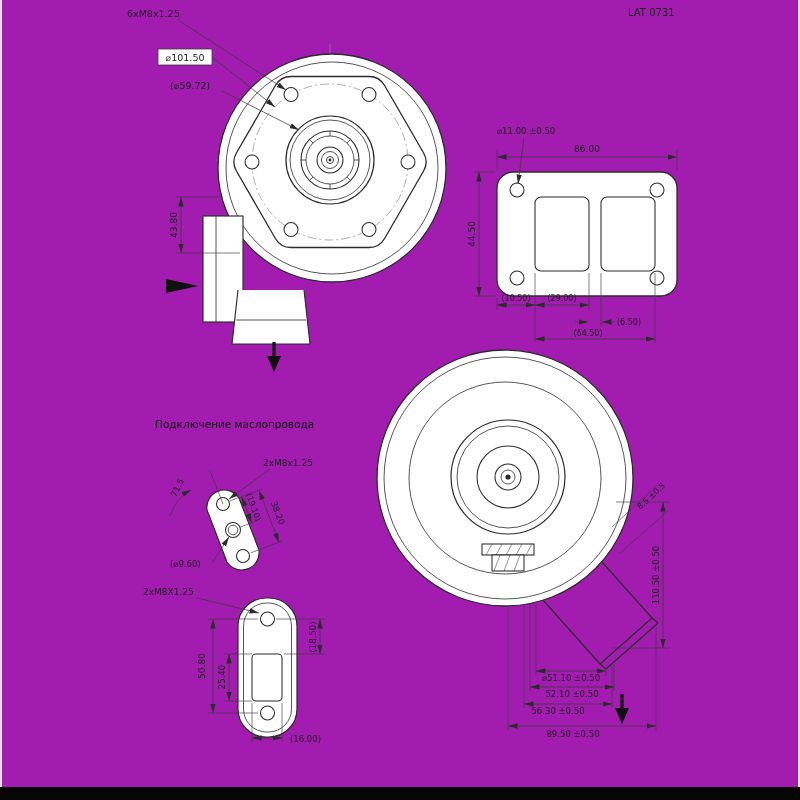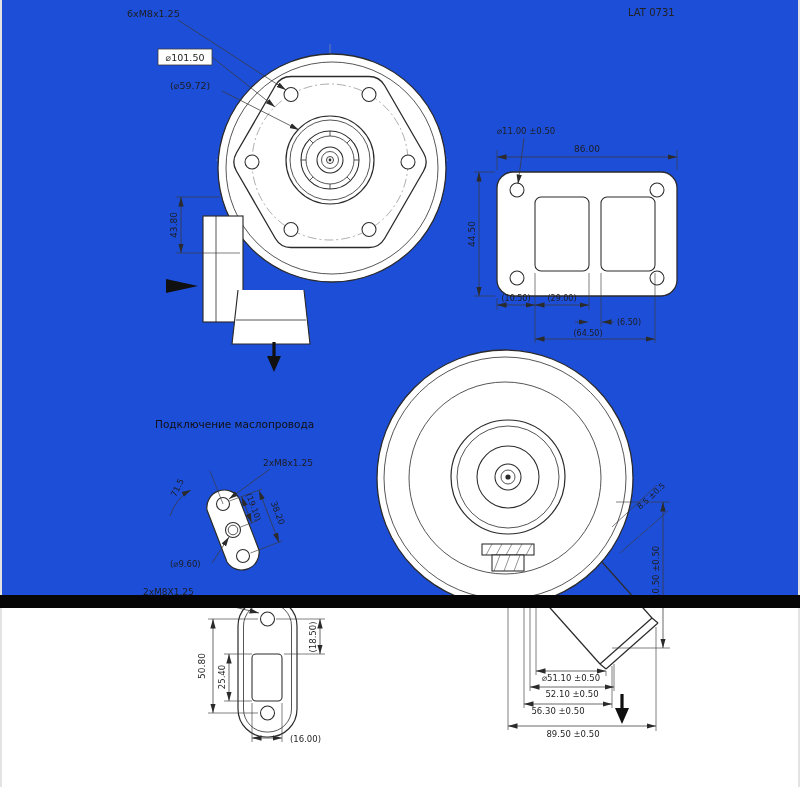--- a/index.html
+++ b/index.html
@@ -1,16 +1,16 @@
 <!DOCTYPE html>
 <html><head>
 <meta charset="utf-8">
 <style>
   html,body{margin:0;padding:0;background:#fff;width:800px;height:800px;overflow:hidden;}
-  .page{position:relative;width:800px;height:608px;background:#1d4ed8;}
+  .page{position:relative;width:800px;height:800px;background:#a21caf;}
   svg{display:block;}
   svg text{font-family:"DejaVu Sans","Liberation Sans",sans-serif;fill:#1e1e1e;stroke:none;}
   .t95{font-size:9.5px;} .t9{font-size:9px;} .t85{font-size:8.5px;} .t8{font-size:8px;}
   .title{font-size:10.5px;fill:#111;}
   .doc{font-size:10px;fill:#222;}
   .outline{stroke:#2b2b2b;stroke-width:1.3;fill:#fff;}
   .thin{stroke:#2b2b2b;stroke-width:0.8;fill:none;}
   .med{stroke:#2b2b2b;stroke-width:1.05;fill:#fff;}
   .dimline{stroke:#3a3a3a;stroke-width:0.75;fill:none;marker-start:url(#arw);marker-end:url(#arw);}
   .dimend{stroke:#3a3a3a;stroke-width:0.75;fill:none;marker-end:url(#arw);}

